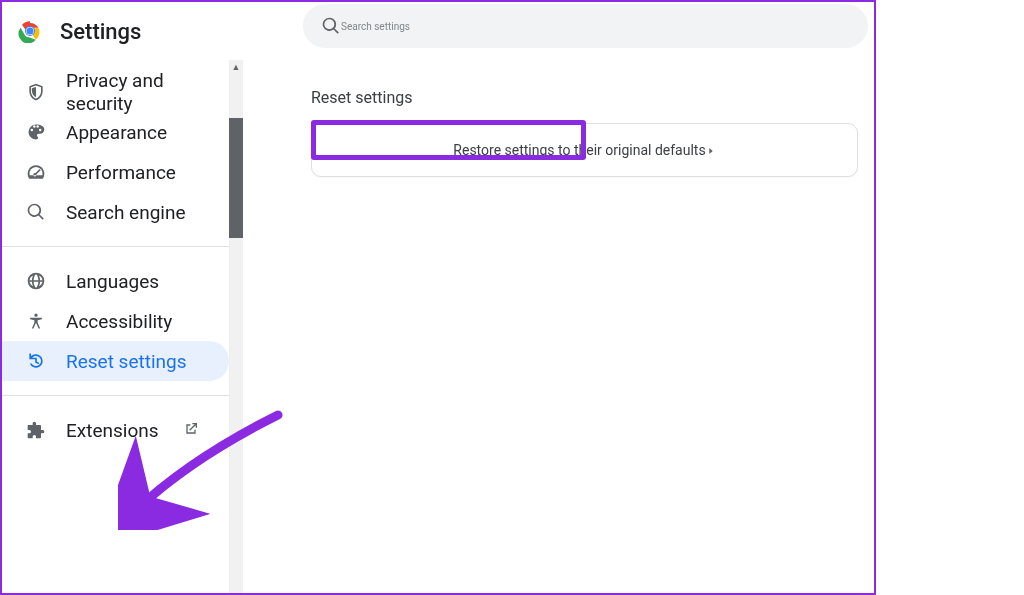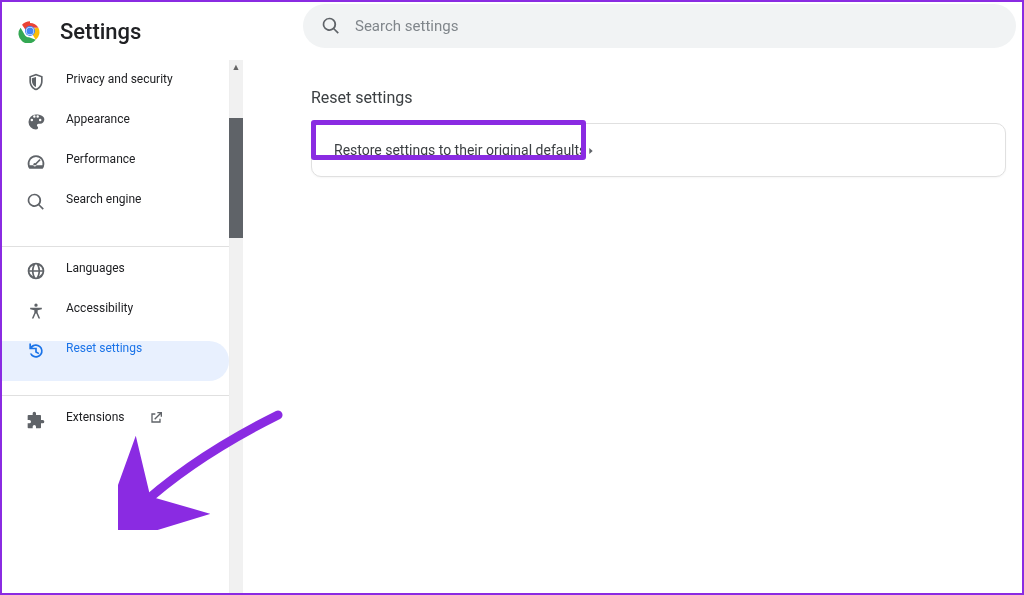--- a/index.html
+++ b/index.html
@@ -4,21 +4,21 @@
   <style>
     * { box-sizing: border-box; margin: 0; padding: 0; }
     html, body {
       width: 1024px; height: 595px;
       font-family: "Segoe UI", Roboto, Arial, sans-serif;
       color: #202124;
       overflow: hidden;
       position: relative;
       background: #fff;
     }
-    .frame { width: 1024px; height: 595px; border: 2px solid #8a2be2; position: relative; }
+    .frame { width: 876px; height: 595px; border: 2px solid #8a2be2; position: relative; }
 
     
     .header {
       display: flex; align-items: center;
       height: 58px; padding-left: 16px;
       gap: 18px;
     }
     .chrome-logo { width: 24px; height: 24px; position: relative; }
     .chrome-logo svg { width: 24px; height: 24px; display:block; }
     .header-title { font-size: 22px; font-weight: 500; color:#202124; }
@@ -27,60 +27,60 @@
     .body { display:flex; height: calc(100% - 58px); }
     .sidebar { width: 241px; position: relative; }
     .scrollbar-track { position:absolute; right:0; top:0; width:14px; height:100%; background:#f1f1f1; border-left:1px solid #eee; }
     .scrollbar-up { position:absolute; top:0; right:0; width:14px; height:14px; display:flex; align-items:center; justify-content:center; color:#666; font-size:9px; }
     .scrollbar-thumb { position:absolute; right:0; top:58px; width:14px; height:120px; background:#5f6368; }
 
     
     .nav { padding-top: 6px; padding-right: 14px; }
     .nav-group { padding: 6px 0 6px 0; }
     .nav-item {
-      display:flex; align-items:flex-start;
+      display:flex; align-items:center;
       height: 40px;
       padding-left: 24px;
       padding-right: 10px;
       border-radius: 0 20px 20px 0;
       cursor: pointer;
       color:#202124;
-      font-size: 12px;
+      font-size: 19px;
       gap: 20px;
     }
     .nav-item .icon { width:20px; height:20px; color:#5f6368; flex:0 0 20px; display:flex; align-items:center; justify-content:center; }
     .nav-item.active { background:#e8f0fe; color:#1a73e8; }
     .nav-item.active .icon { color:#1a73e8; }
     .nav-sep { height:1px; background:#e0e0e0; margin: 8px 0 8px 0; }
 
     .ext-open-icon { margin-left:4px; color:#5f6368; }
 
     
     .main { flex:1; position:relative; padding: 0 8px 0 8px; }
 
     .searchbar {
       position:absolute; left:60px; right:6px; top:-56px;
       height:44px; background:#f1f3f4; border-radius:22px;
       display:flex; align-items:center; padding:0 18px;
       color:#5f6368;
     }
     .searchbar .icon { width:20px; height:20px; display:flex; align-items:center; justify-content:center; }
-    .searchbar .placeholder { margin-left:14px; font-size:15px; color:#80868b; }
+    .searchbar .placeholder { font-size:10px; color:#80868b; }
 
     .content { padding: 28px 8px 0 60px; }
     .section-title { font-size:16px; color:#3c4043; margin-bottom: 16px; }
 
     .card {
       border:1px solid #e0e0e0; border-radius:10px;
       box-shadow: 0 1px 2px rgba(0,0,0,0.04);
       background:#fff;
     }
     .row {
-      display:flex; align-items:center; justify-content:flex-start;
-      height:52px; padding: 0 22px;
+      display:flex; align-items:center; justify-content:center;
+      height:52px; padding: 0 28px;
       cursor:pointer;
     }
     .row-label { font-size:14px; color:#3c4043; }
     .chevron-right { color:#5f6368; }
     .highlight-box {
       position:absolute;
       border:5px solid #8a2be2;
       border-radius:3px;
       pointer-events:none;
     }

